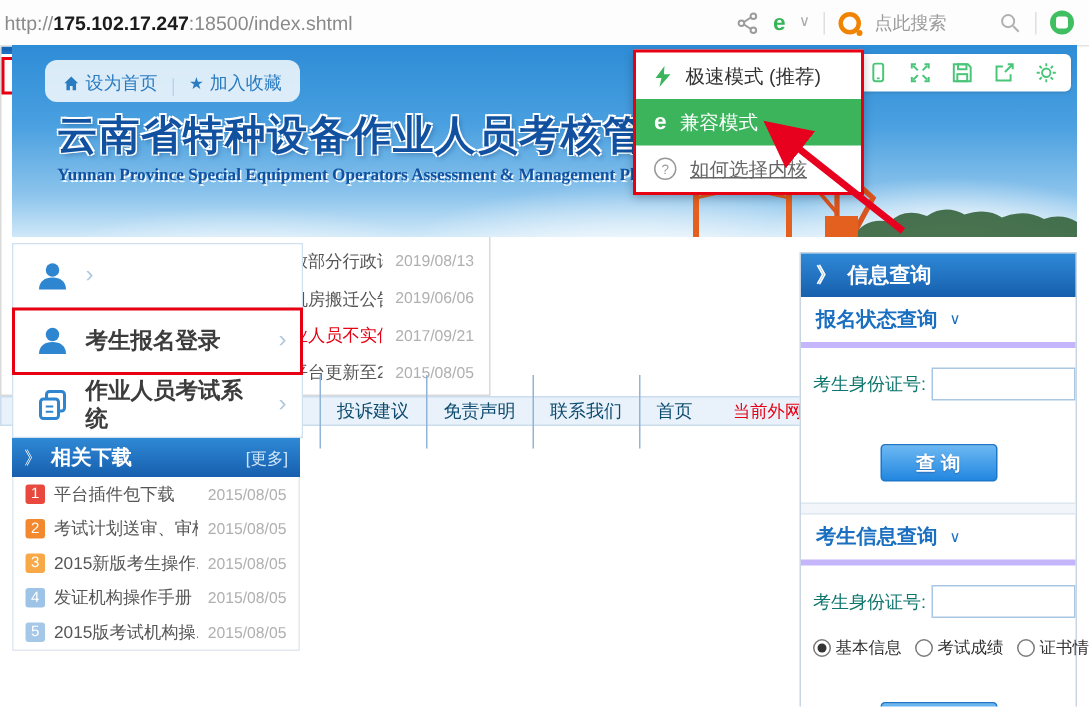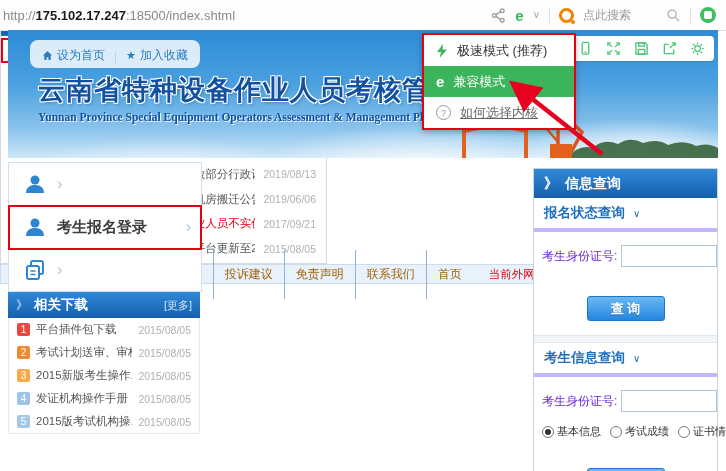--- a/index.html
+++ b/index.html
@@ -105,37 +105,37 @@
 
   
   #query{left:533px;top:168px;width:185px;background:#fff;border:1px solid #c9d6e2;box-sizing:border-box;}
   .q-hd{height:29px;display:flex;align-items:center;gap:7px;padding:0 10px;
         background:linear-gradient(180deg,#2f89d6,#165fae);color:#fff;font-size:14px;font-weight:bold;}
   .q-sub{height:30px;display:flex;align-items:center;gap:8px;padding:0 10px;color:#1a6fc0;
          font-size:13.5px;font-weight:bold;border-bottom:4px solid #c4b5fd;cursor:pointer;}
   .q-sub .vchev{font-size:10px;font-weight:normal;}
   .q-body{padding:13px 8px 12px 8px;}
   .q-row{display:flex;align-items:center;gap:4px;}
-  .q-row .flabel{font-size:12px;color:#6d28d9;white-space:nowrap;}
+  .q-row .flabel{font-size:12px;color:#0f766e;white-space:nowrap;}
   .q-row input{width:88px;height:20px;border:1px solid #a9c7e2;outline:none;font-size:12px;padding:0 3px;}
   .q-btn{display:block;margin:29px auto 2px auto;width:78px;height:25px;border:1px solid #1d77c9;border-radius:3px;
          background:linear-gradient(180deg,#6cb8f2,#2387e0);color:#fff;font-size:13px;font-weight:bold;
          cursor:pointer;text-shadow:0 1px 1px rgba(0,0,50,.25);}
   .q-split{height:6px;background:#f2f6fa;border-top:1px solid #dfe7ef;border-bottom:1px solid #dfe7ef;}
   .radio-line{display:flex;align-items:center;gap:9px;margin-top:12px;flex-wrap:nowrap;}
   .radio-item{display:flex;align-items:center;gap:3px;font-size:11px;color:#333;cursor:pointer;white-space:nowrap;}
   .radio-dot{width:10px;height:10px;border:1px solid #7a7a7a;border-radius:50%;position:relative;flex:none;}
   .radio-item.checked .radio-dot::after{content:"";position:absolute;left:2px;top:2px;width:6px;height:6px;
         border-radius:50%;background:#333;}
 
   
   #footer{left:8px;top:444px;width:710px;height:20px;background:#e9f2fb;border:1px solid #cadcee;
           display:flex;align-items:center;justify-content:center;box-sizing:border-box;}
   .f-links{display:flex;align-items:center;}
-  .f-link{font-size:12px;color:#a16207;cursor:pointer;padding:16px 11px;border-right:1px solid #8fb4d8;}
+  .f-link{font-size:12px;color:#0c4a6e;cursor:pointer;padding:16px 11px;border-right:1px solid #8fb4d8;}
   .f-link:last-of-type{border-right:none;}
   .f-ip{margin-left:16px;font-size:11.5px;color:#e60012;}
 </style>
 </head>
 <body>
 
 <div id="browser-bar" class="abs">
   <div class="url"><span>http://</span><b>175.102.17.247</b><span>:18500/index.shtml</span></div>
   <div class="bar-right">
     <svg width="15" height="15" viewBox="0 0 16 16">
@@ -270,20 +270,21 @@
     <span class="arr">›</span>
   </div>
   <div class="login-row">
     <svg width="24" height="24" viewBox="0 0 24 24">
       <g fill="none" stroke="#2e86d1" stroke-width="2">
         <rect x="8" y="3" width="12" height="13" rx="2"></rect>
           <rect x="4" y="8" width="12" height="13" rx="2" fill="#fff"></rect>
         <path d="M7.5 13 h5 M7.5 16.5 h5" stroke-width="1.4"></path>
       </g>
     </svg>
+    <span class="lbl">作业人员考试系统</span>
     <span class="arr">›</span>
   </div>
 </div>
 
 <div id="downloads" class="abs">
   <div class="panel-hd">
     <span class="hd-arrow">》</span>
     <span>相关下载</span>
     <span class="more">[更多]</span>
   </div>

